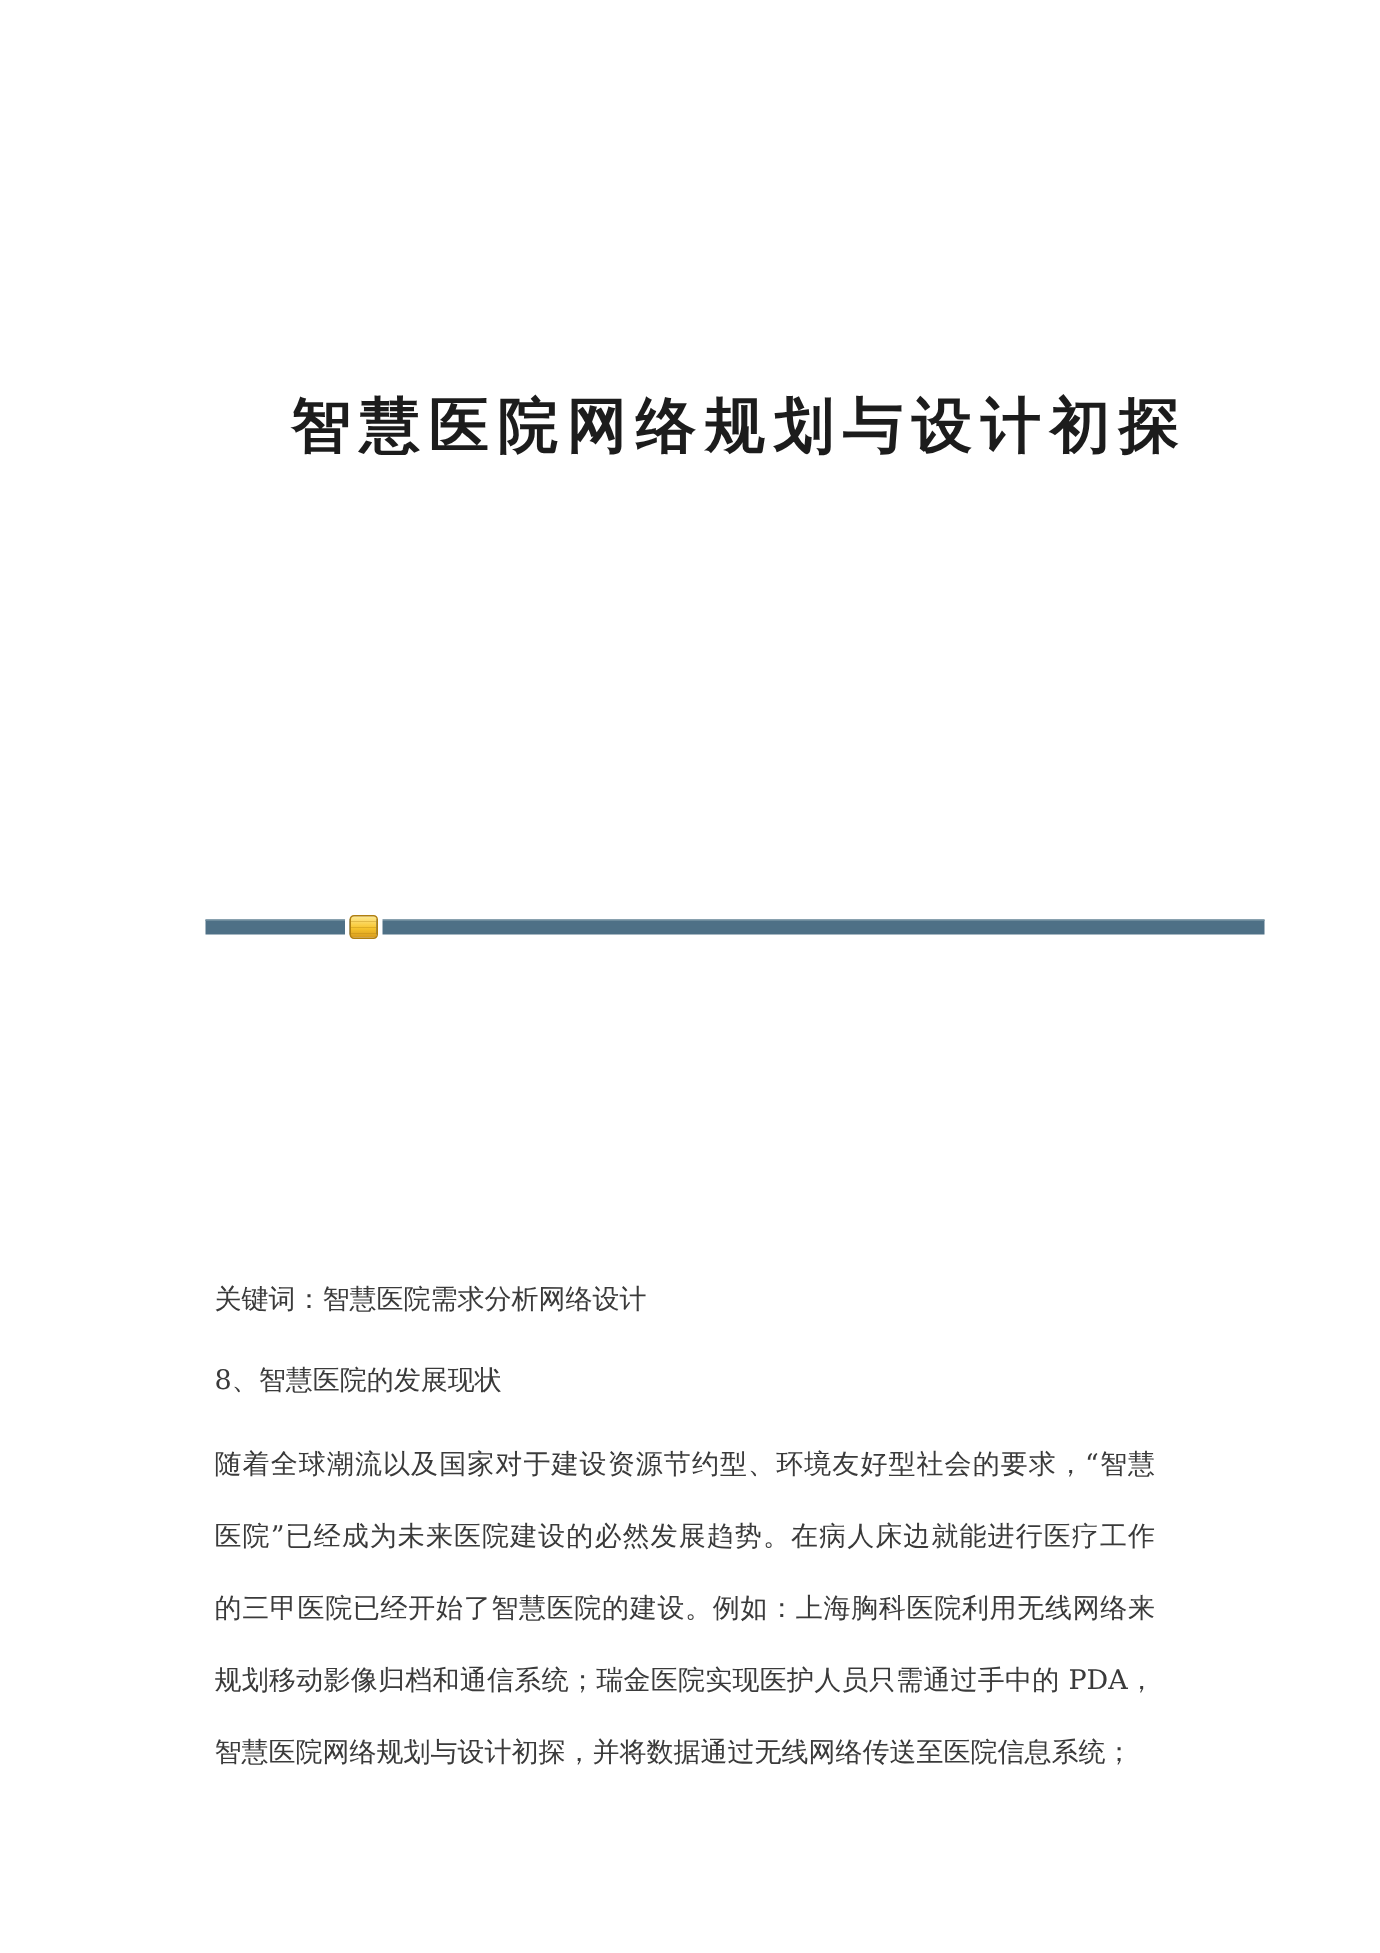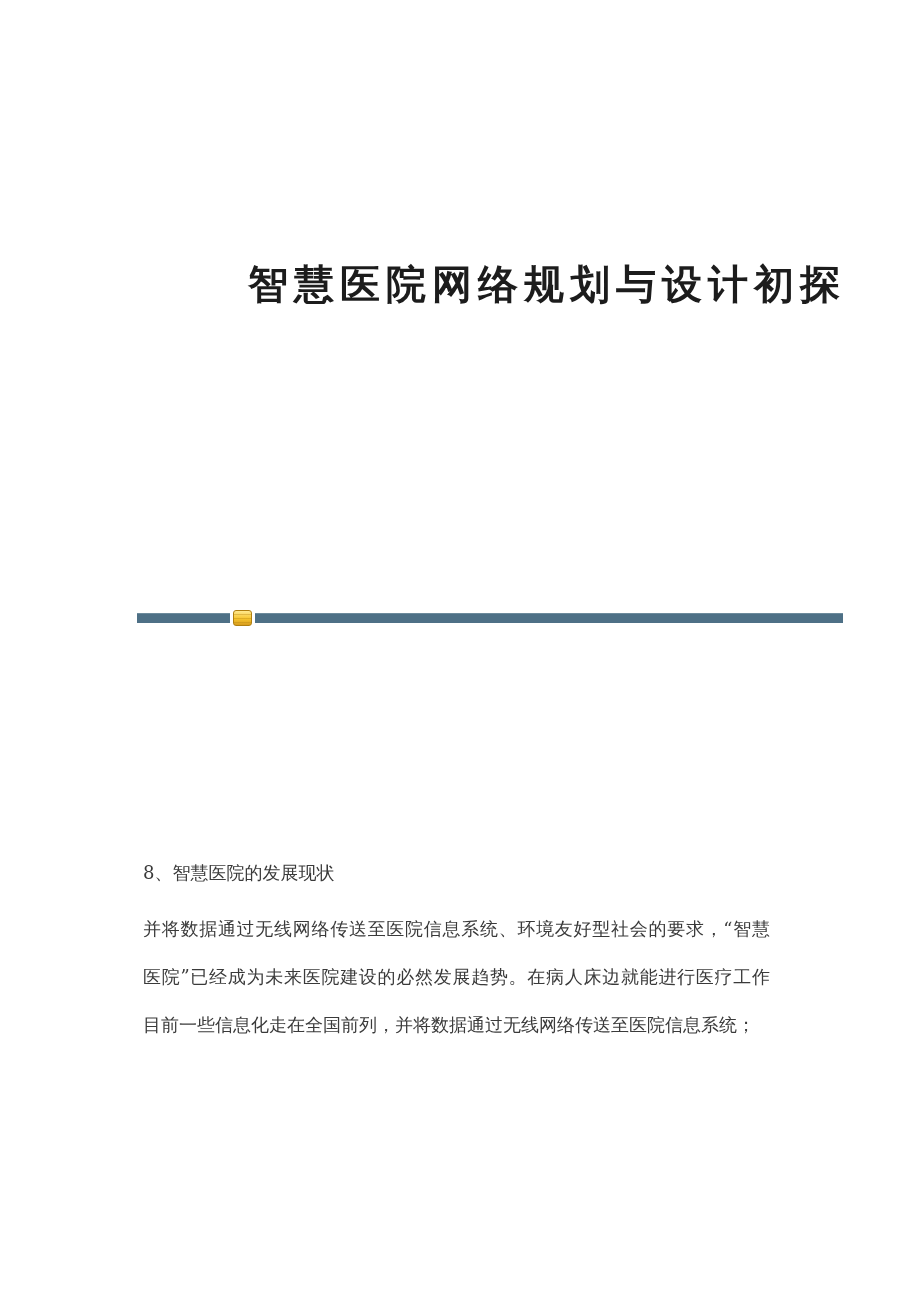--- a/index.html
+++ b/index.html
@@ -13,21 +13,21 @@
     margin: 0 auto;
     background: #ffffff;
     overflow: hidden;
   }
 
   .doc-title {
     position: absolute;
     top: 258px;
     left: 140px;
     width: 706px;
-    text-align: right;
+    text-align: center;
     font-size: 40px;
     line-height: 52px;
     font-weight: bold;
     letter-spacing: 6px;
     color: #1c1c1c;
     white-space: nowrap;
   }
 
   .divider {
     position: absolute;
@@ -94,24 +94,27 @@
 <div class="page">
 
   <div class="doc-title">智慧医院网络规划与设计初探</div>
 
   <div class="divider">
     <span class="marker-icon"></span>
   </div>
 
   <div class="body-text">
 
+    <div class="keywords-line">关键词：智慧医院需求分析网络设计</div>
 
     <div class="section-heading">8、智慧医院的发展现状</div>
 
     <div class="paragraph">
-      <div class="pline just">并将数据通过无线网络传送至医院信息系统、环境友好型社会的要求，“智慧</div>
+      <div class="pline just">随着全球潮流以及国家对于建设资源节约型、环境友好型社会的要求，“智慧</div>
       <div class="pline just">医院”已经成为未来医院建设的必然发展趋势。在病人床边就能进行医疗工作</div>
-      <div class="pline">目前一些信息化走在全国前列，并将数据通过无线网络传送至医院信息系统；</div>
+      <div class="pline just">的三甲医院已经开始了智慧医院的建设。例如：上海胸科医院利用无线网络来</div>
+      <div class="pline just">规划移动影像归档和通信系统；瑞金医院实现医护人员只需通过手中的 PDA，</div>
+      <div class="pline">智慧医院网络规划与设计初探，并将数据通过无线网络传送至医院信息系统；</div>
     </div>
 
   </div>
 
 </div>
 
 </body></html>

